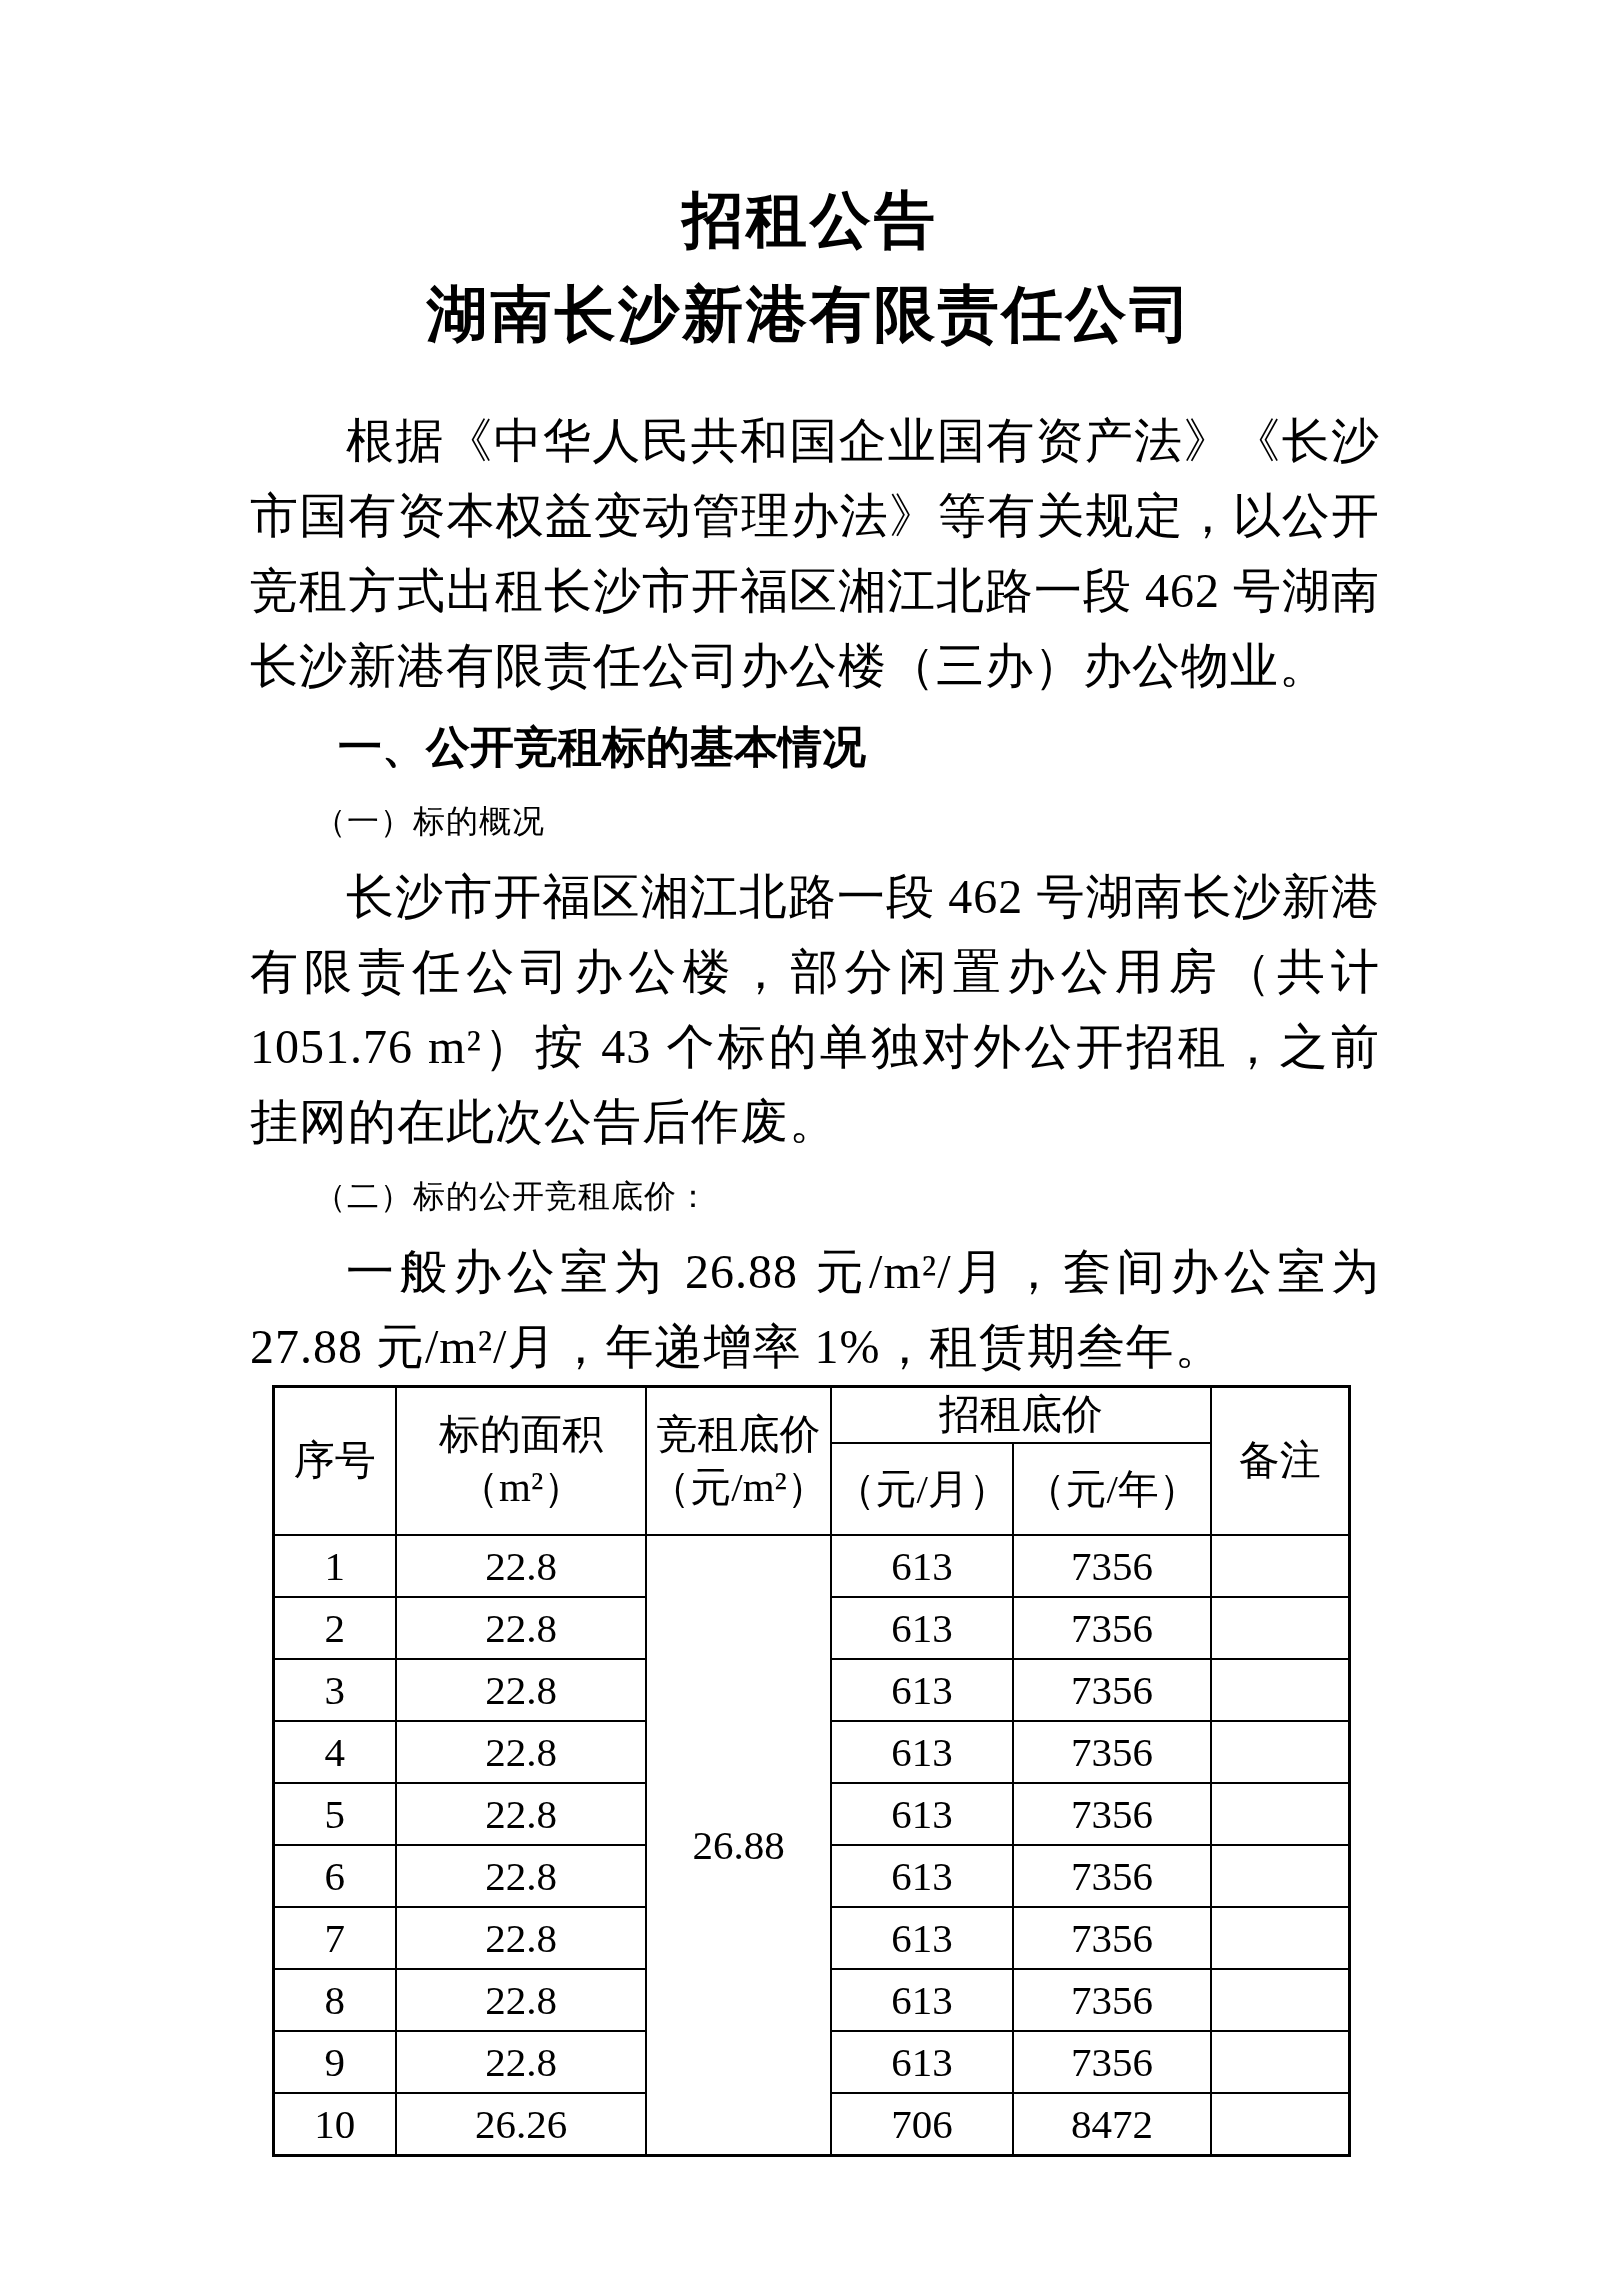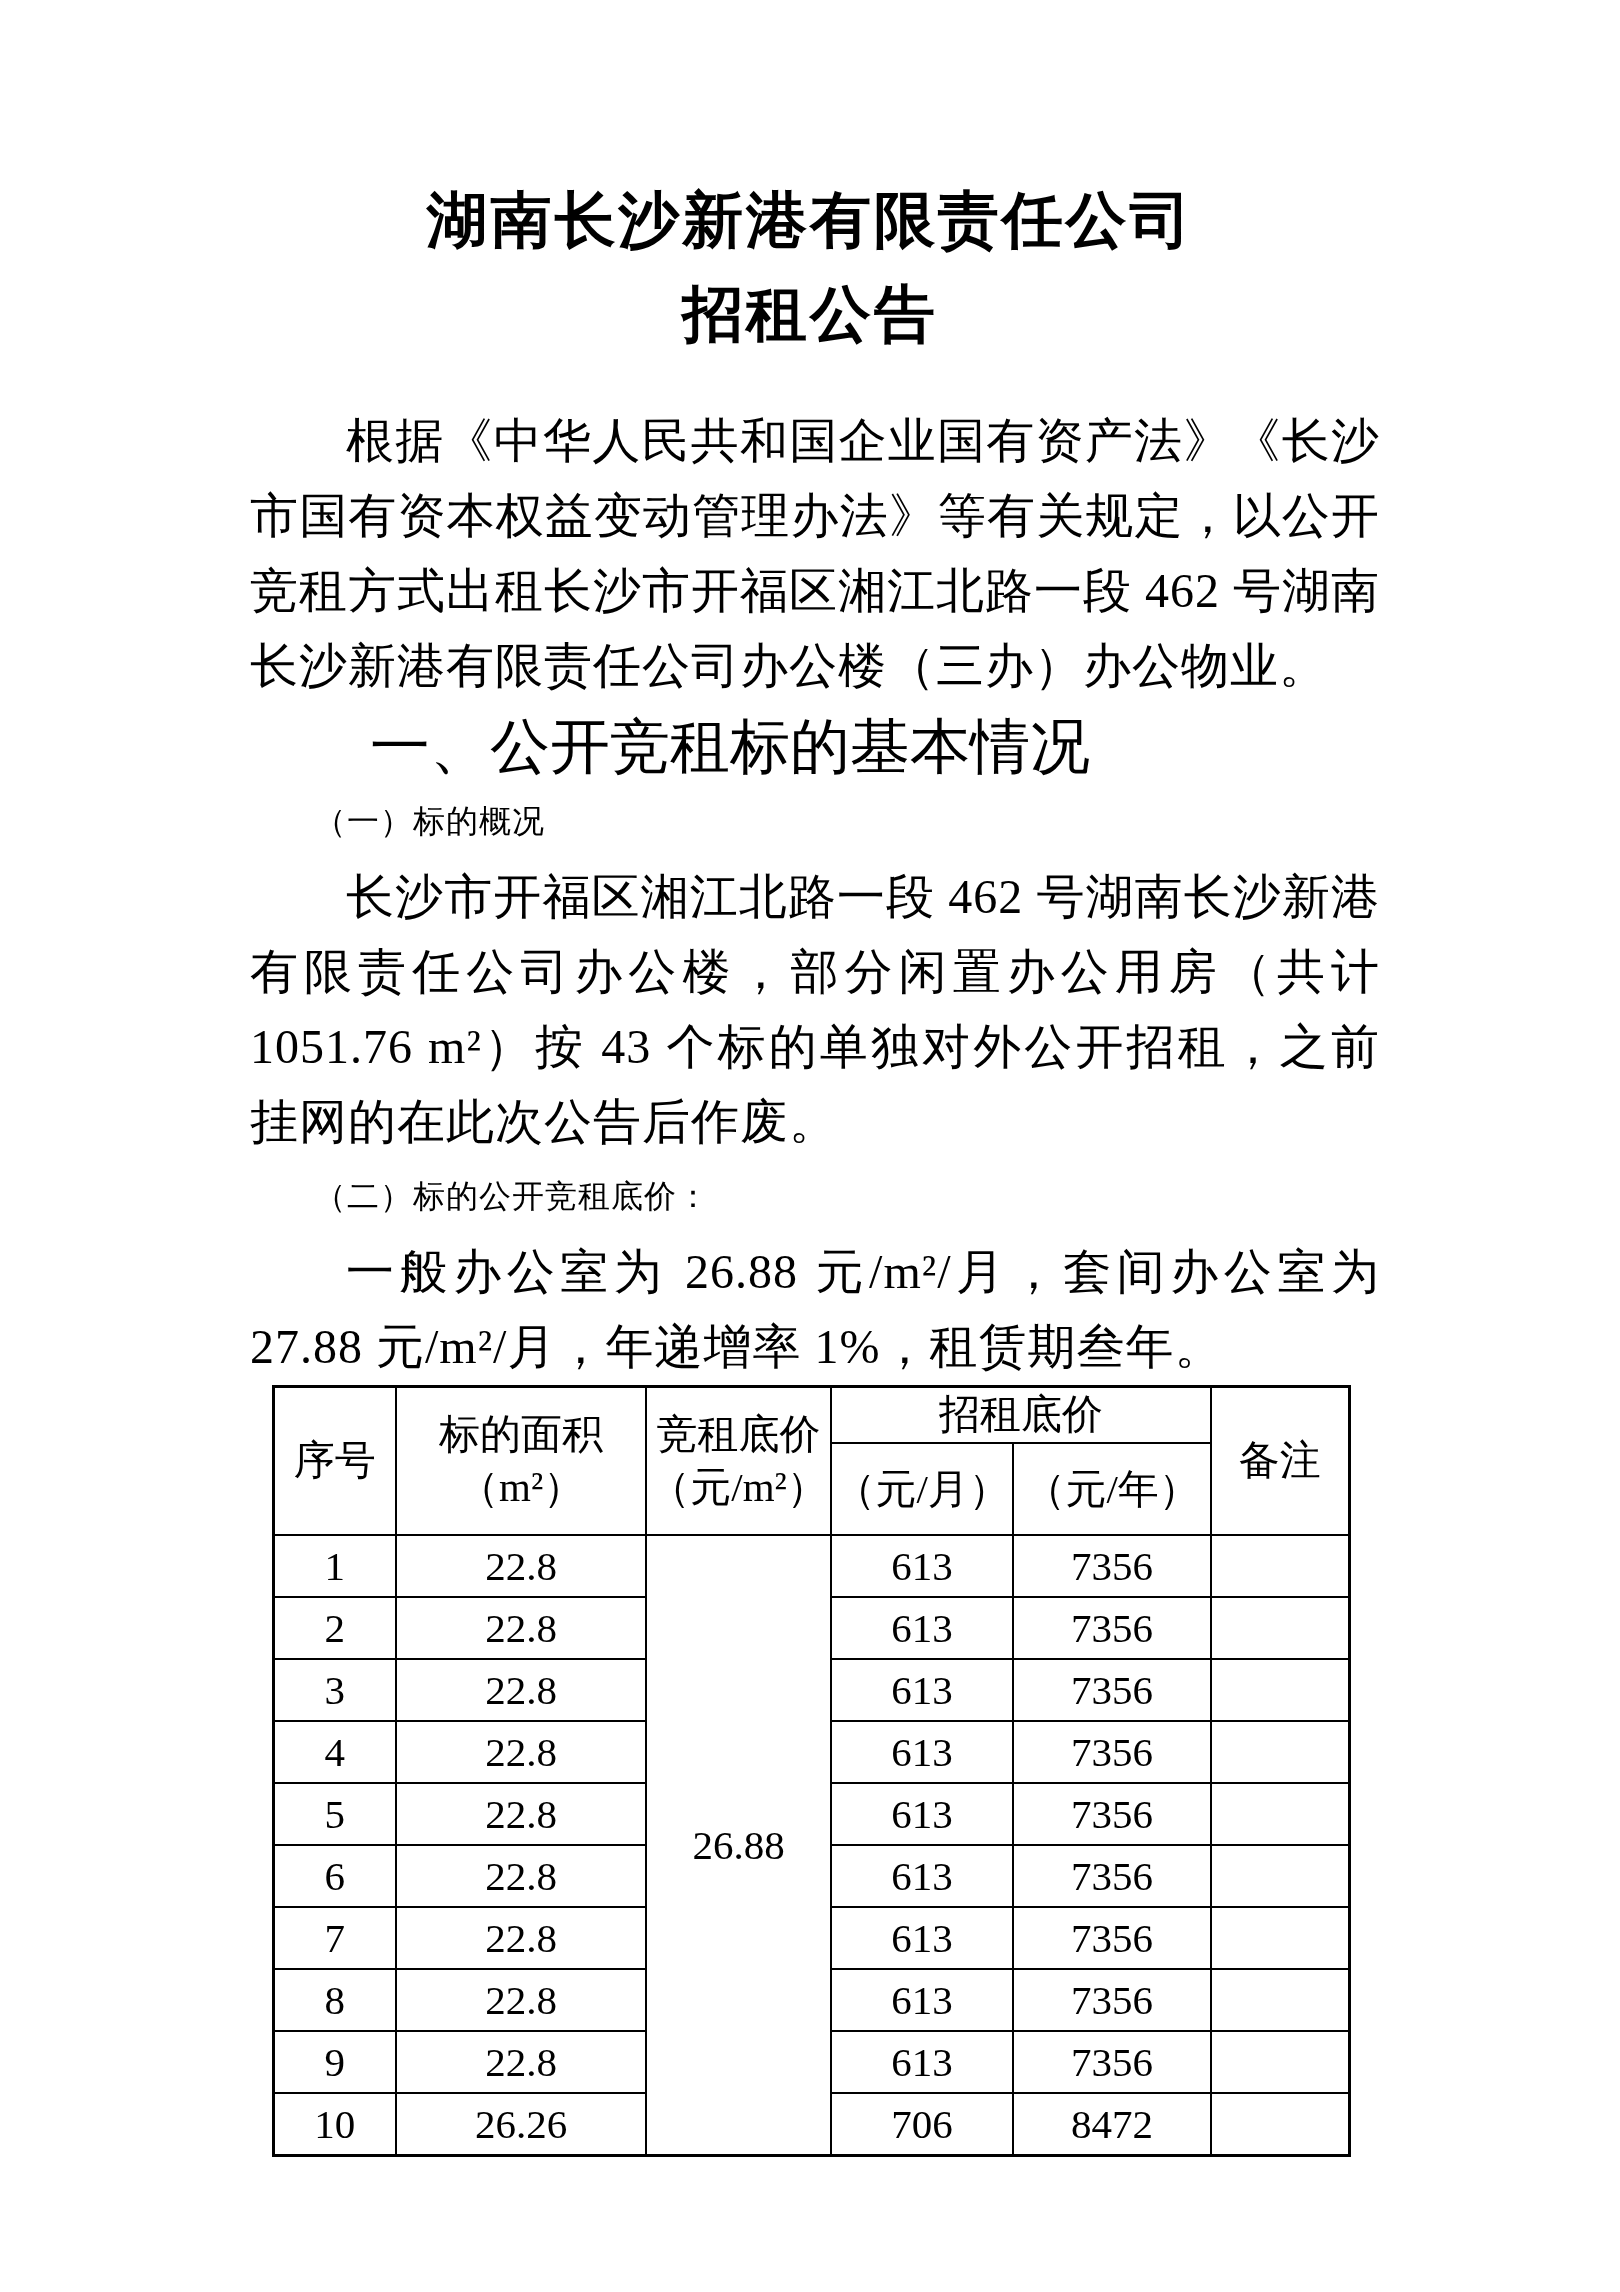--- a/index.html
+++ b/index.html
@@ -30,23 +30,23 @@
     margin-top: 41px;
     font-size: 48px;
     line-height: 75px;
     text-align: justify;
     text-indent: 2em;
     letter-spacing: 1px;
   }
   .para.tight { margin-top: 0; }
   .heading1 {
     margin-top: 5.9px;
-    font-size: 60px;
+    font-size: 44px;
     line-height: 75px;
-    font-weight: normal;
+    font-weight: bold;
     font-family: "Liberation Sans", "DejaVu Sans", sans-serif;
     text-indent: 2em;
   }
   .subheading {
     font-size: 32px;
     line-height: 75px;
     text-indent: 2em;
     letter-spacing: 1px;
   }
   table.price-table {
@@ -78,22 +78,22 @@
   .col-mon  { width: 182px; }
   .col-yr   { width: 198px; }
   .col-note { width: 138px; }
 </style>
 </head>
 <body>
 
 <div class="page">
 
   <div class="doc-title">
+    <div>招租公告</div>
     <div>湖南长沙新港有限责任公司</div>
-    <div>招租公告</div>
   </div>
 
   <div class="content">
 
     <p class="para">根据《中华人民共和国企业国有资产法》《长沙市国有资本权益变动管理办法》等有关规定，以公开竞租方式出租长沙市开福区湘江北路一段 462 号湖南长沙新港有限责任公司办公楼（三办）办公物业。</p>
 
     <div class="heading1">一、公开竞租标的基本情况</div>
 
     <div class="subheading">（一）标的概况</div>
 

